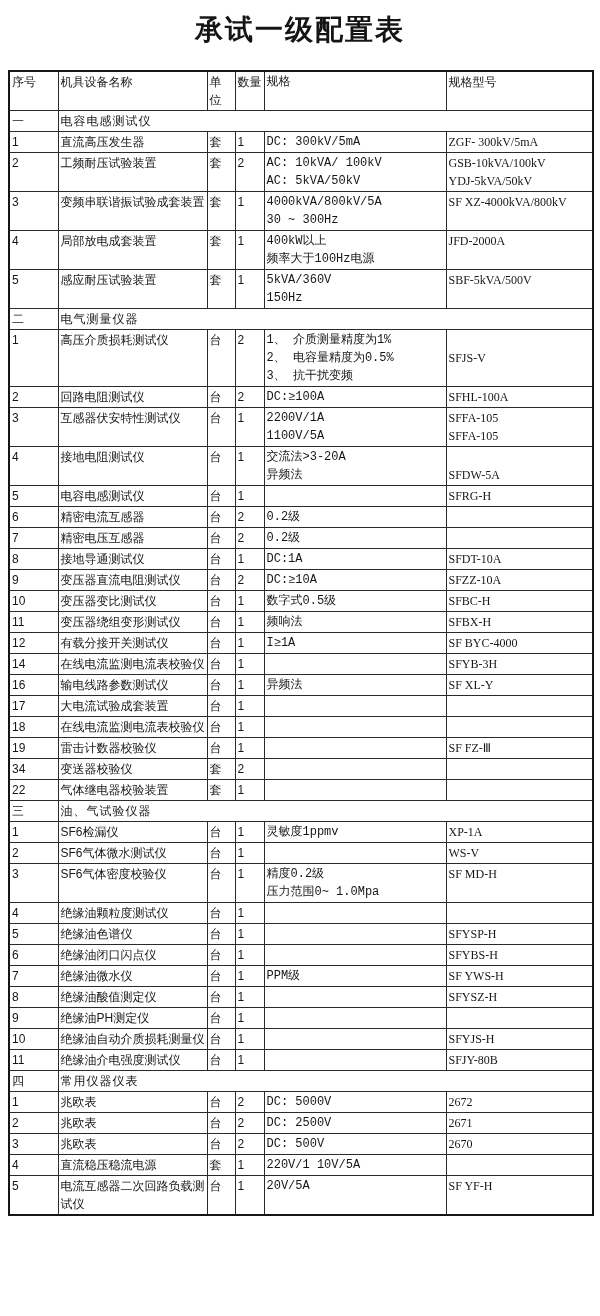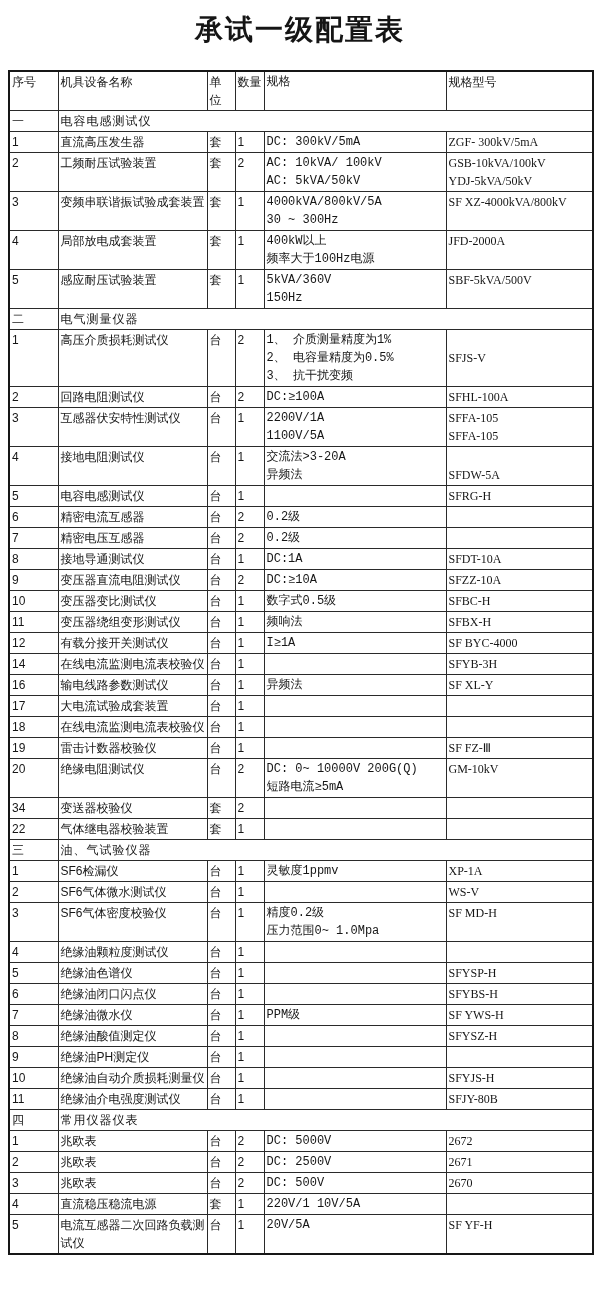--- a/index.html
+++ b/index.html
@@ -269,29 +269,20 @@
 
   <tr>
     <td class="c-idx">19</td>
     <td class="c-name">雷击计数器校验仪</td>
     <td class="c-unit">台</td>
     <td class="c-qty">1</td>
     <td class="c-spec"></td>
     <td class="c-model">SF FZ-Ⅲ</td>
   </tr>
 
-  <tr>
-    <td class="c-idx">20</td>
-    <td class="c-name">绝缘电阻测试仪</td>
-    <td class="c-unit">台</td>
-    <td class="c-qty">2</td>
-    <td class="c-spec">DC: 0~ 10000V 200G(Q)
-短路电流≥5mA</td>
-    <td class="c-model">GM-10kV</td>
-  </tr>
 
   <tr>
     <td class="c-idx">34</td>
     <td class="c-name">变送器校验仪</td>
     <td class="c-unit">套</td>
     <td class="c-qty">2</td>
     <td class="c-spec"></td>
     <td class="c-model"></td>
   </tr>
 

